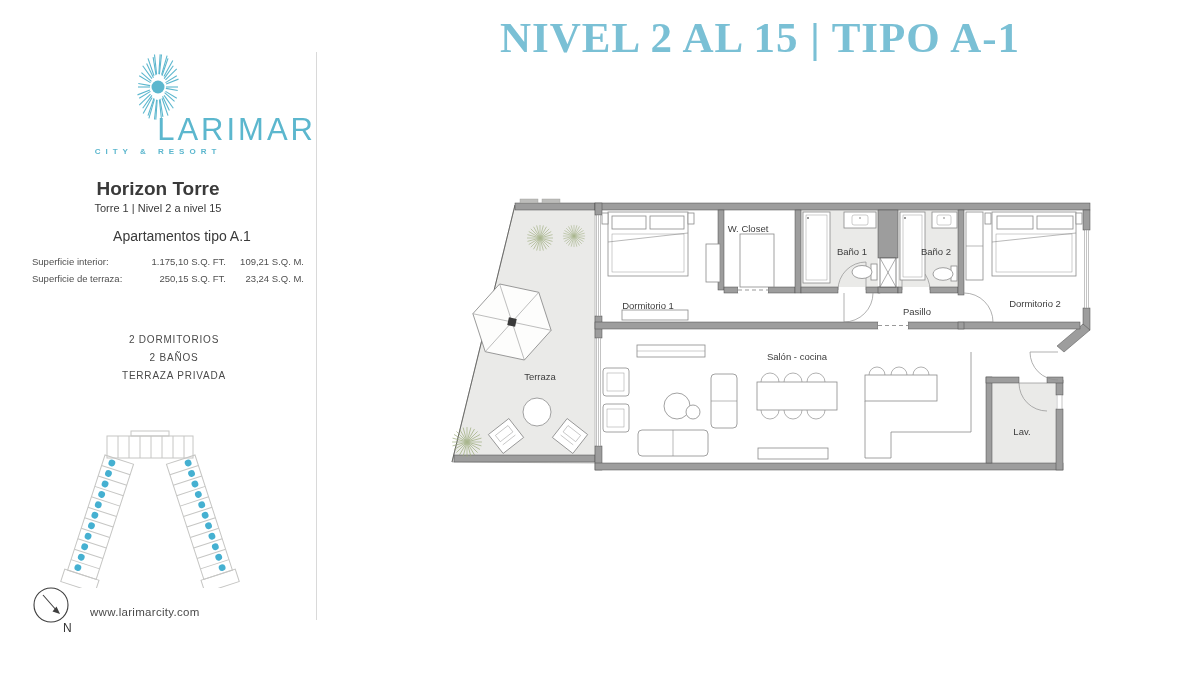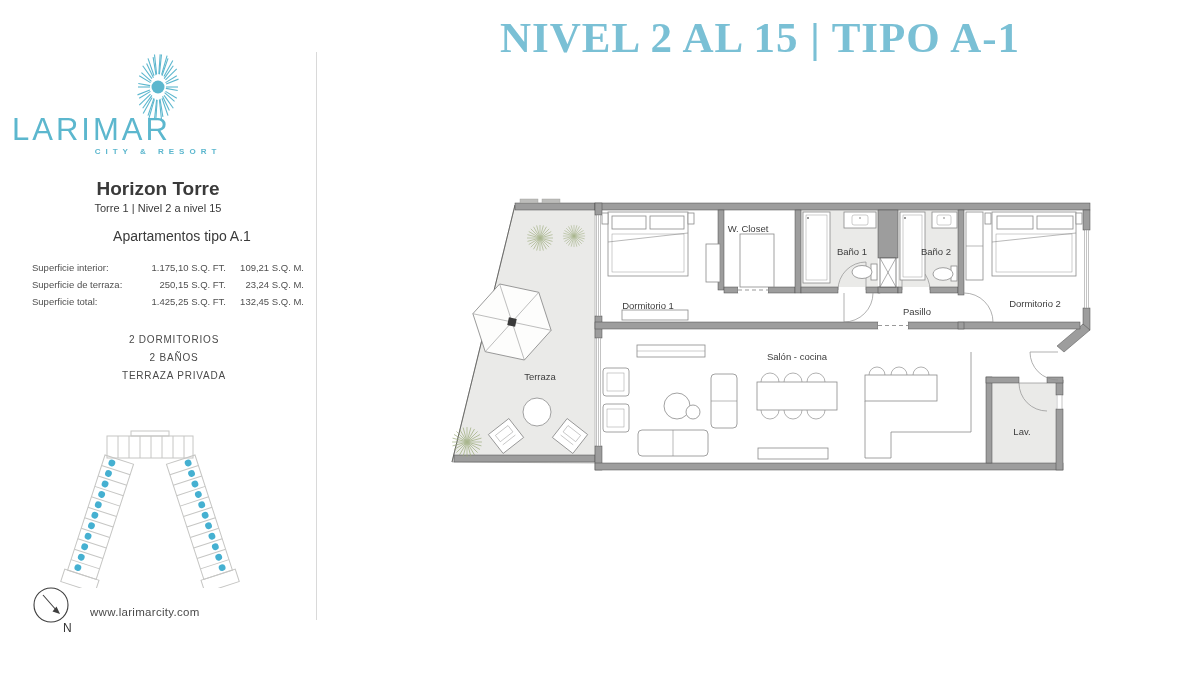--- a/index.html
+++ b/index.html
@@ -3,32 +3,32 @@
 <meta charset="utf-8">
 <style>
   html,body{margin:0;padding:0;background:#fff;}
   .page{position:relative;width:1200px;height:676px;background:#ffffff;overflow:hidden;
         font-family:"Liberation Sans",sans-serif;color:#3a3a3a;}
   .divider{position:absolute;left:316px;top:52px;width:1px;height:568px;background:#d9d9d9;}
   .main-title{position:absolute;left:330px;top:13px;width:860px;text-align:center;
         font-family:Liberation Serif, serif;font-weight:700;font-size:43px;
         letter-spacing:1px;color:#7ac0d5;}
   .logo-svg{position:absolute;left:108px;top:42px;}
-  .brand-name{position:absolute;left:0;top:112px;width:316px;text-align:left;
-        font-size:31px;letter-spacing:3px;color:#5cb7ce;font-weight:400;margin-left:12px;}
+  .brand-name{position:absolute;left:0;top:112px;width:316px;text-align:right;
+        font-size:31px;letter-spacing:3px;color:#5cb7ce;font-weight:400;}
   .brand-tagline{position:absolute;left:0;top:147px;width:316px;text-align:center;
         font-size:8px;letter-spacing:5px;color:#5cb7ce;font-weight:600;}
   .project{position:absolute;left:0;top:178px;width:316px;text-align:center;
         font-size:19px;font-weight:600;color:#3a3a3a;}
   .tower{position:absolute;left:0;top:202px;width:316px;text-align:center;
         font-size:11px;font-weight:500;color:#3a3a3a;}
   .apt-type{position:absolute;left:0;top:228px;width:316px;text-align:center;
         font-size:14px;font-weight:500;color:#3a3a3a;padding-left:24px;}
   .areas{position:absolute;left:32px;top:256px;width:272px;font-size:9.5px;color:#4f4f4f;}
-  .area-row{display:flex;height:17px;align-items:flex-end;}
+  .area-row{display:flex;height:17px;align-items:flex-start;}
   .area-label{width:102px;text-align:left;}
   .area-sqft{width:92px;text-align:right;}
   .area-sqm{width:78px;text-align:right;}
   .features{position:absolute;left:0;top:331px;width:316px;text-align:center;
         font-size:10px;letter-spacing:.8px;color:#4a4a4a;line-height:18px;margin-left:16px;}
   .building-svg{position:absolute;left:35px;top:428px;}
   .compass-svg{position:absolute;left:30px;top:580px;}
   .website{position:absolute;left:90px;top:606px;font-size:11.5px;color:#4a4a4a;letter-spacing:.3px;}
   .plan-svg{position:absolute;left:440px;top:192px;}
   
@@ -105,25 +105,20 @@
       <div class="area-row">
         <span class="area-label">Superficie interior:</span>
         <span class="area-sqft">1.175,10 S.Q. FT.</span>
         <span class="area-sqm">109,21 S.Q. M.</span>
       </div>
       <div class="area-row">
         <span class="area-label">Superficie de terraza:</span>
         <span class="area-sqft">250,15 S.Q. FT.</span>
         <span class="area-sqm">23,24 S.Q. M.</span>
       </div>
-      <div class="area-row">
-        <span class="area-label">Superficie total:</span>
-        <span class="area-sqft">1.425,25 S.Q. FT.</span>
-        <span class="area-sqm">132,45 S.Q. M.</span>
-      </div>
     </div>
 
     <div class="features">
       <div>2 DORMITORIOS</div>
       <div>2 BAÑOS</div>
       <div>TERRAZA PRIVADA</div>
     </div>
 
     <svg class="building-svg" width="230" height="160" viewBox="0 0 230 160" fill="none" stroke="#c6c6c4" stroke-width="1">
       <rect x="96" y="3" width="38" height="5"></rect>

